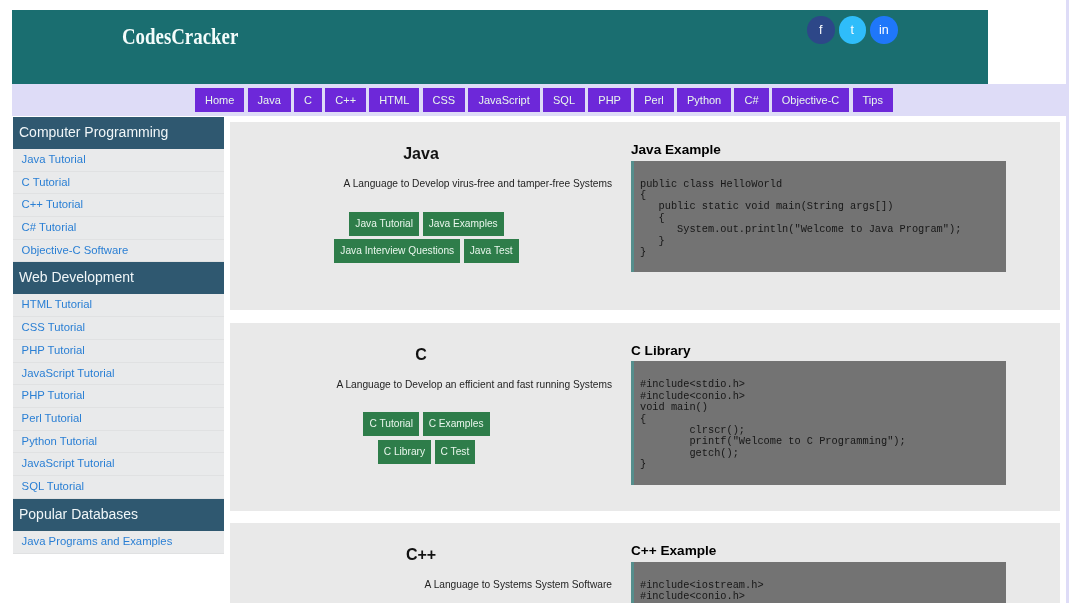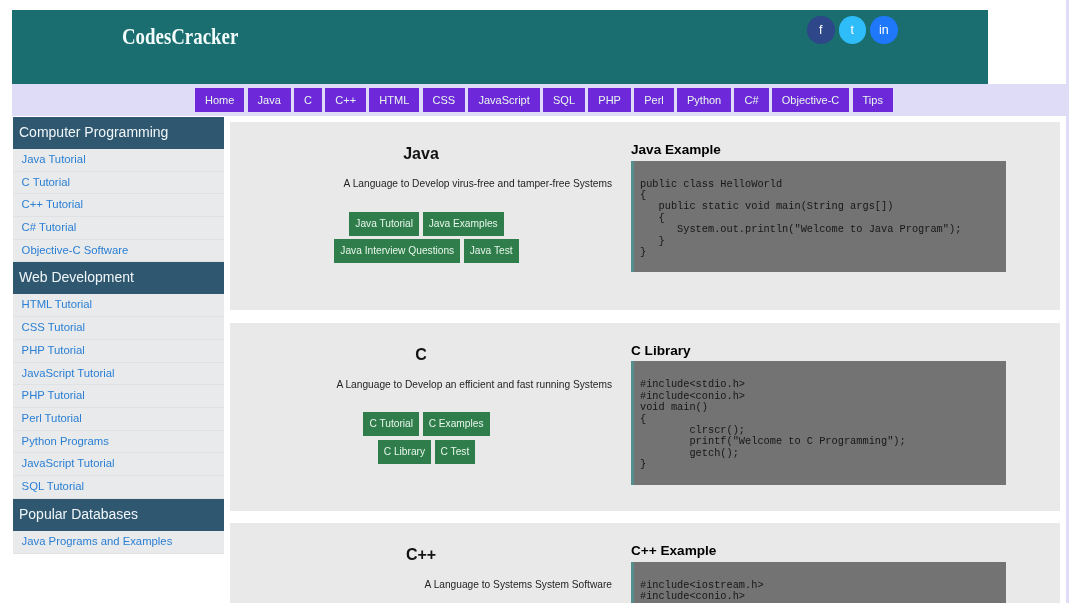--- a/index.html
+++ b/index.html
@@ -144,21 +144,21 @@
       <div class="sb-item">C++ Tutorial</div>
       <div class="sb-item">C# Tutorial</div>
       <div class="sb-item">Objective-C Software</div>
       <div class="sb-head">Web Development</div>
       <div class="sb-item">HTML Tutorial</div>
       <div class="sb-item">CSS Tutorial</div>
       <div class="sb-item">PHP Tutorial</div>
       <div class="sb-item">JavaScript Tutorial</div>
       <div class="sb-item">PHP Tutorial</div>
       <div class="sb-item">Perl Tutorial</div>
-      <div class="sb-item">Python Programs</div>
+      <div class="sb-item">Python Tutorial</div>
       <div class="sb-item">JavaScript Tutorial</div>
       <div class="sb-item">SQL Tutorial</div>
       <div class="sb-head">Popular Databases</div>
       <div class="sb-item">Java Programs and Examples</div>
     </div>
 
   <div class="main">
       <div class="panel">
         <div class="pleft">
           <div class="ptitle">Java</div>

